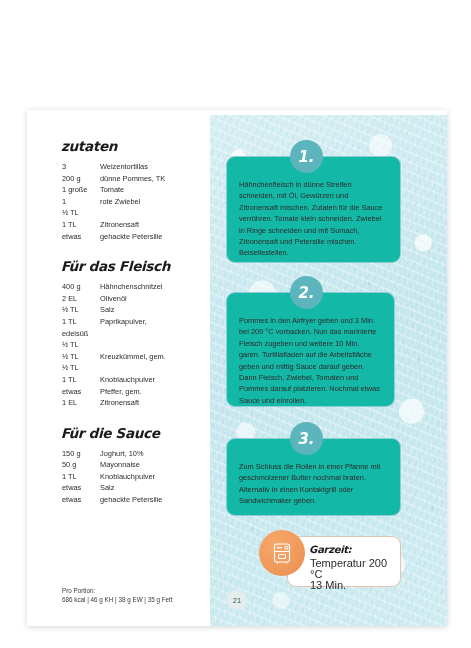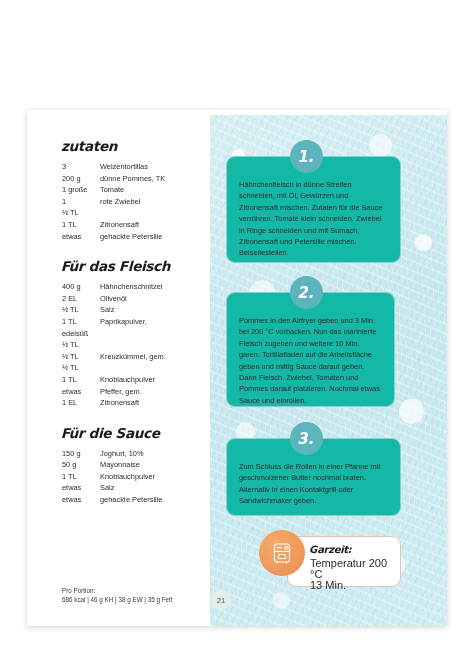--- a/index.html
+++ b/index.html
@@ -187,21 +187,21 @@
   #footer {
     position: absolute;
     left: 35px;
     bottom: 22px;
     width: 210px;
   }
   .foot-label { font-size: 6.3px; color: #3a3a3a; line-height: 9px; }
   .foot-nutri { font-size: 6.3px; color: #3a3a3a; line-height: 9px; }
   #pagenum {
     position: absolute;
-    left: 184px;
+    left: 200px;
     bottom: 16px;
     width: 20px;
     height: 20px;
     border-radius: 50%;
     background: #e3eeec;
     display: flex;
     align-items: center;
     justify-content: center;
     font-size: 7.5px;
     color: #3c5a58;

